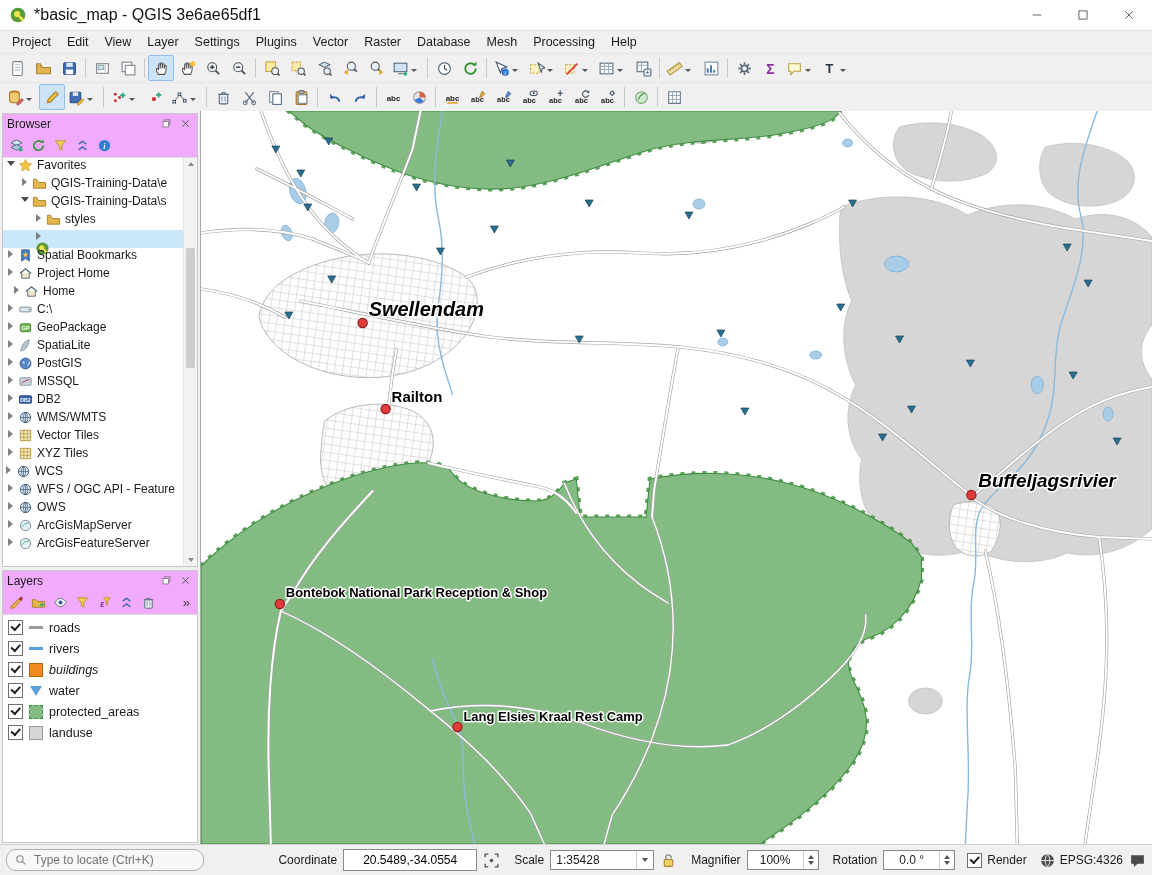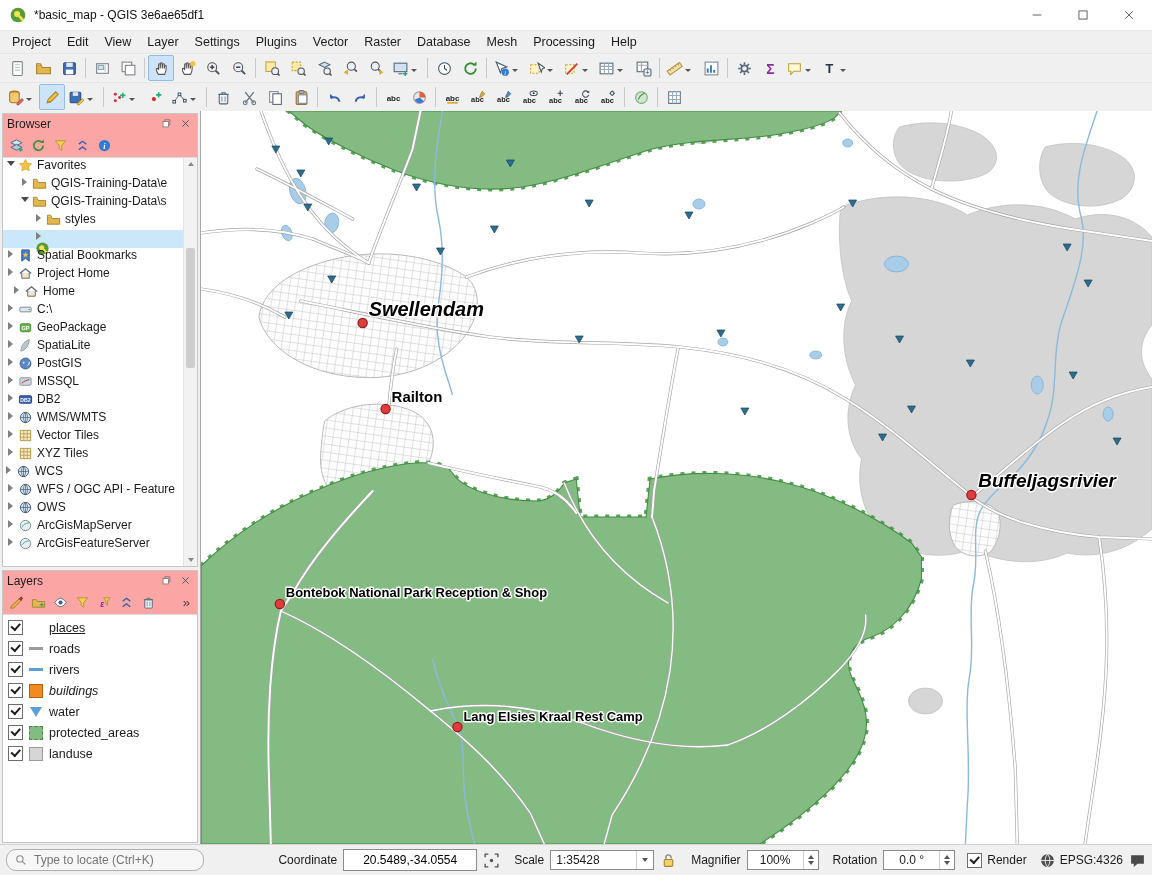--- a/index.html
+++ b/index.html
@@ -4,42 +4,42 @@
 <style>
   html,body{margin:0;padding:0;width:1152px;height:875px;overflow:hidden;background:#f0f0f0;
     font-family:"Liberation Sans",sans-serif;font-size:12px;color:#1a1a1a;user-select:none;}
   .window{width:100%;height:100%;display:flex;flex-direction:column;}
   .icn{display:inline-block;width:16px;height:16px;}
   .icn svg{width:100%;height:100%;display:block;}
 
   
   .titlebar{height:30px;flex:none;background:#fff;display:flex;align-items:center;border-bottom:1px solid #e6e6e6;}
   .app-icon{width:18px;height:18px;margin:0 7px 0 9px;}
-  .title{font-size:12px;color:#111;}
+  .title{font-size:16px;color:#111;}
   .win-controls{margin-left:auto;display:flex;height:100%;}
   .win-btn{width:46px;height:100%;display:flex;align-items:center;justify-content:center;}
   .win-btn svg{width:10px;height:10px;}
 
   
   .menubar{height:22px;flex:none;display:flex;align-items:center;background:#f0f0f0;padding-left:4px;}
   .menu-item{padding:3px 8px;font-size:12.5px;cursor:default;}
 
   
   .toolbar{height:28px;flex:none;display:flex;align-items:center;background:#f0f0f0;padding:0 4px;border-top:1px solid #e7e7e7;}
   .tb-btn{width:24px;height:24px;display:flex;align-items:center;justify-content:center;border:1px solid transparent;border-radius:2px;flex:none;}
   .tb-btn .icn{width:17px;height:17px;}
   .tb-btn.has-dd{width:31px;justify-content:flex-start;padding-left:2px;}
   .tb-btn.active{background:#cde3f7;border-color:#8fbde8;}
   .dd{width:0;height:0;border:3px solid transparent;border-top-color:#555;margin-left:2px;margin-top:7px;}
   .tb-sep{width:1px;height:20px;background:#c9c9c9;margin:0 3px;flex:none;}
 
   
   .main{flex:1;display:flex;min-height:0;}
   .left-col{width:200px;flex:none;display:flex;flex-direction:column;background:#f0f0f0;}
-  .panel{border:1px solid #c6c6c6;background:#fca5a5;display:flex;flex-direction:column;margin:2px 2px 1px 2px;min-height:0;}
+  .panel{border:1px solid #c6c6c6;background:#f0abfc;display:flex;flex-direction:column;margin:2px 2px 1px 2px;min-height:0;}
   .panel.browser{height:452px;flex:none;}
   .panel.layers{flex:1;}
   .panel-header{height:19px;flex:none;display:flex;align-items:center;padding:0 4px;font-size:12px;}
   .panel-title{flex:1;}
   .ph-btn{width:16px;height:14px;margin-left:3px;display:flex;align-items:center;justify-content:center;}
   .ph-btn svg{width:11px;height:11px;}
   .panel-toolbar{height:24px;flex:none;display:flex;align-items:center;gap:2px;padding:0 3px;border-bottom:1px solid #ddd;}
   .pt-btn{width:20px;height:20px;display:flex;align-items:center;justify-content:center;border-radius:2px;}
   .pt-btn .icn{width:15px;height:15px;}
   .pt-more{margin-left:auto;color:#444;font-size:13px;padding-right:4px;}
@@ -948,27 +948,20 @@
                   <rect x="4" y="5" width="8" height="9" rx="1" fill="#eef2f6" stroke="#567"></rect>
                   <path d="M3 5h10" stroke="#567"></path>
                   <path d="M6.5 3.5h3V5h-3z" fill="#eef2f6" stroke="#567"></path>
                   <path d="M6.5 7v5M9.5 7v5" stroke="#89a"></path>
                 </svg>
               </span>
             </div>
             <span class="pt-more">»</span>
           </div>
         <div class="layer-list" id="layer-list">
-            <div class="layer-row">
-              <span class="checkbox checked"></span>
-              <span class="swatch">
-                <span class="sw-blank"></span>
-              </span>
-              <span class="layer-name u">places</span>
-            </div>
             <div class="layer-row">
               <span class="checkbox checked"></span>
               <span class="swatch">
                 <span class="sw-line-gray"></span>
               </span>
               <span class="layer-name">roads</span>
             </div>
             <div class="layer-row">
               <span class="checkbox checked"></span>
               <span class="swatch">

